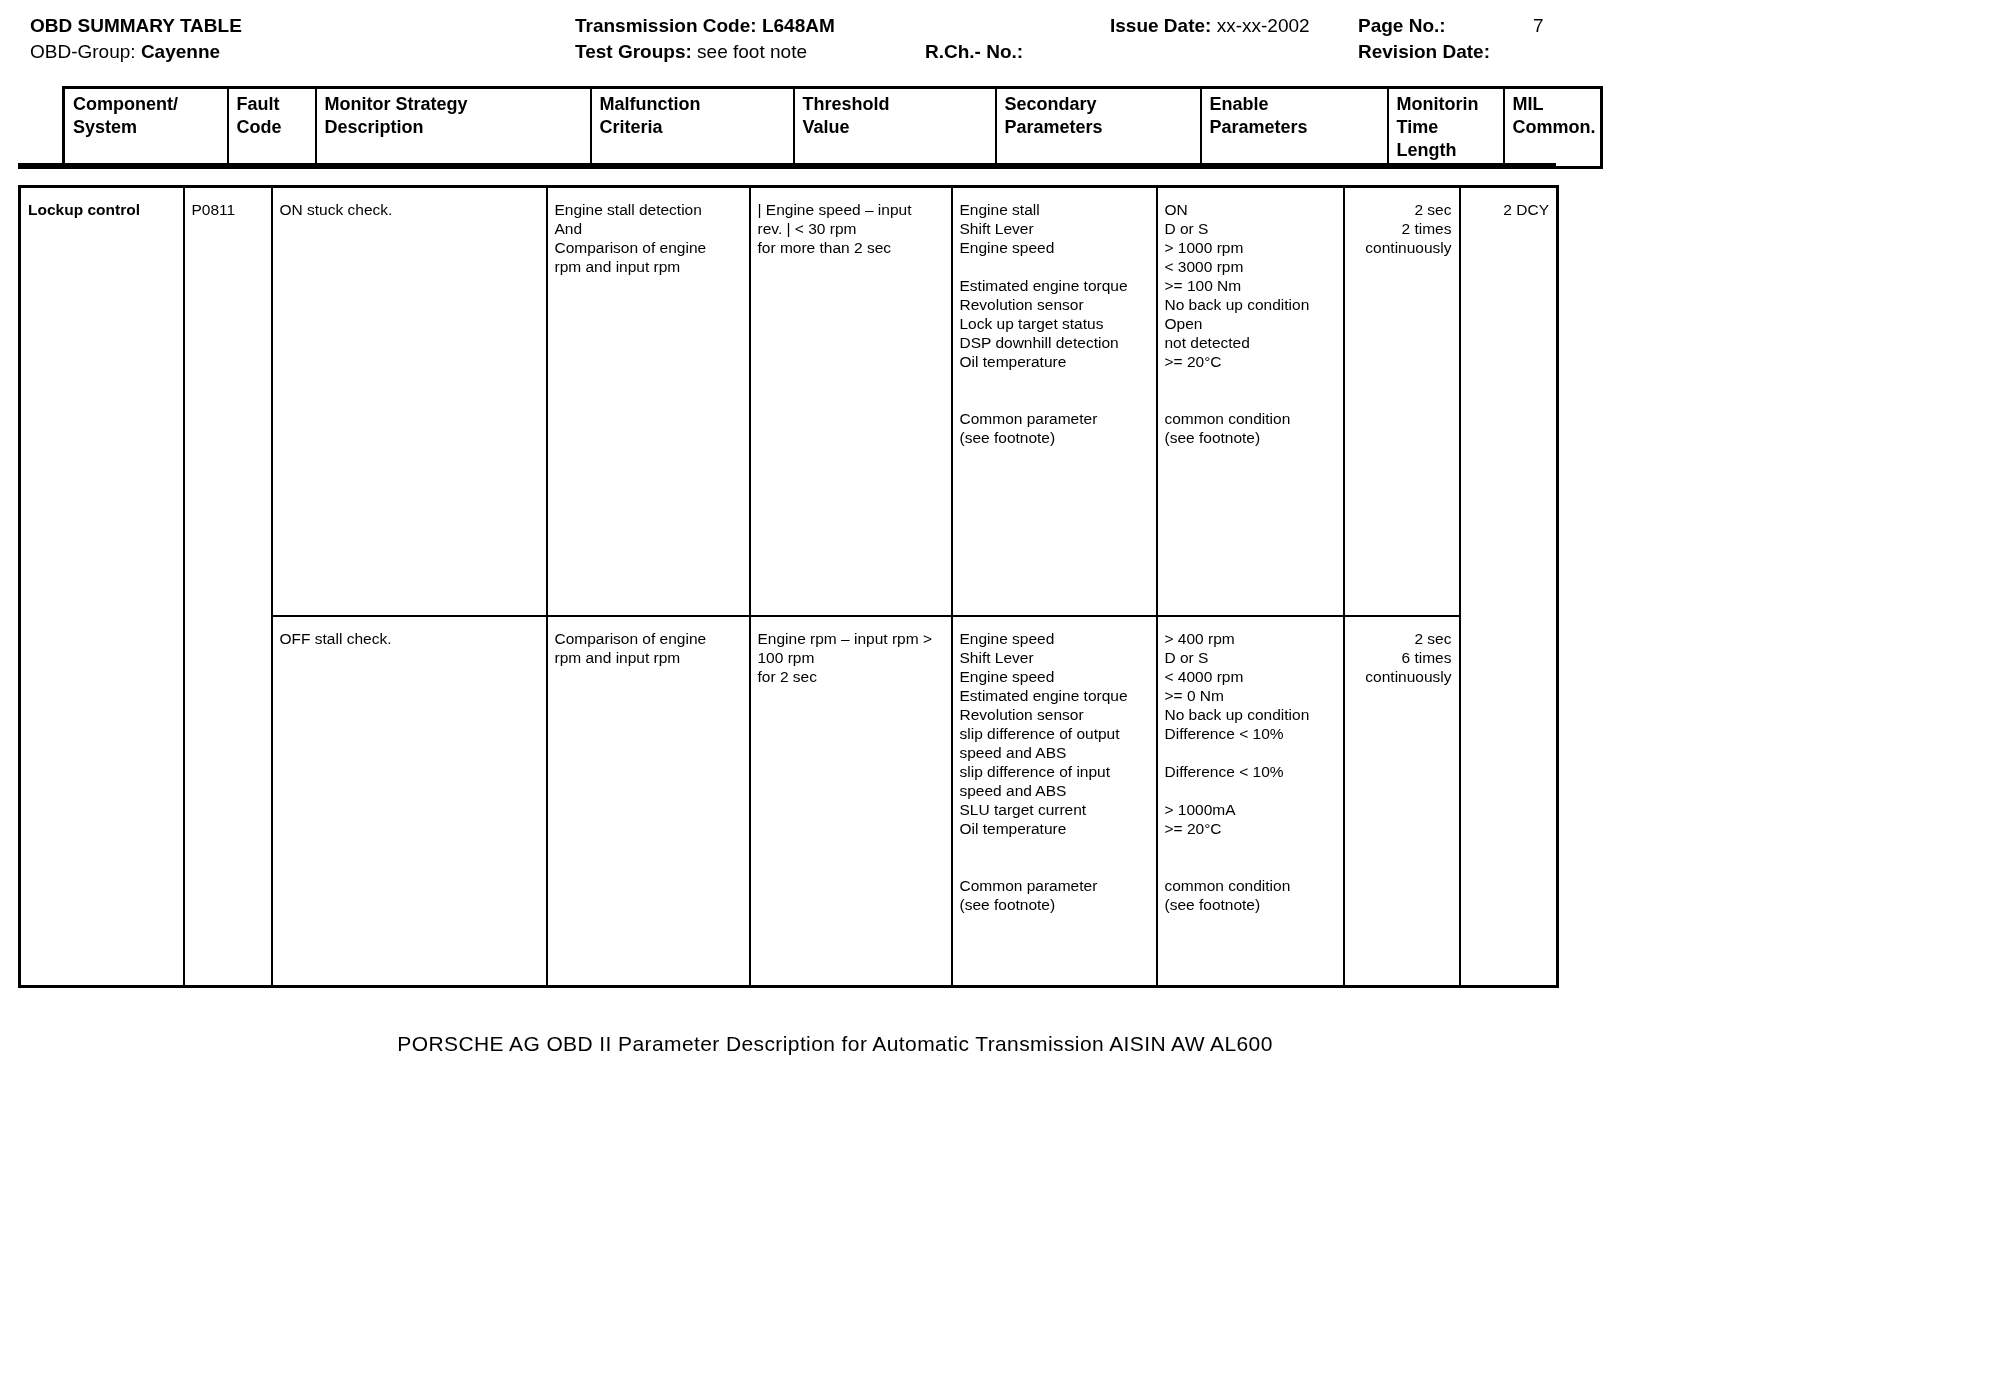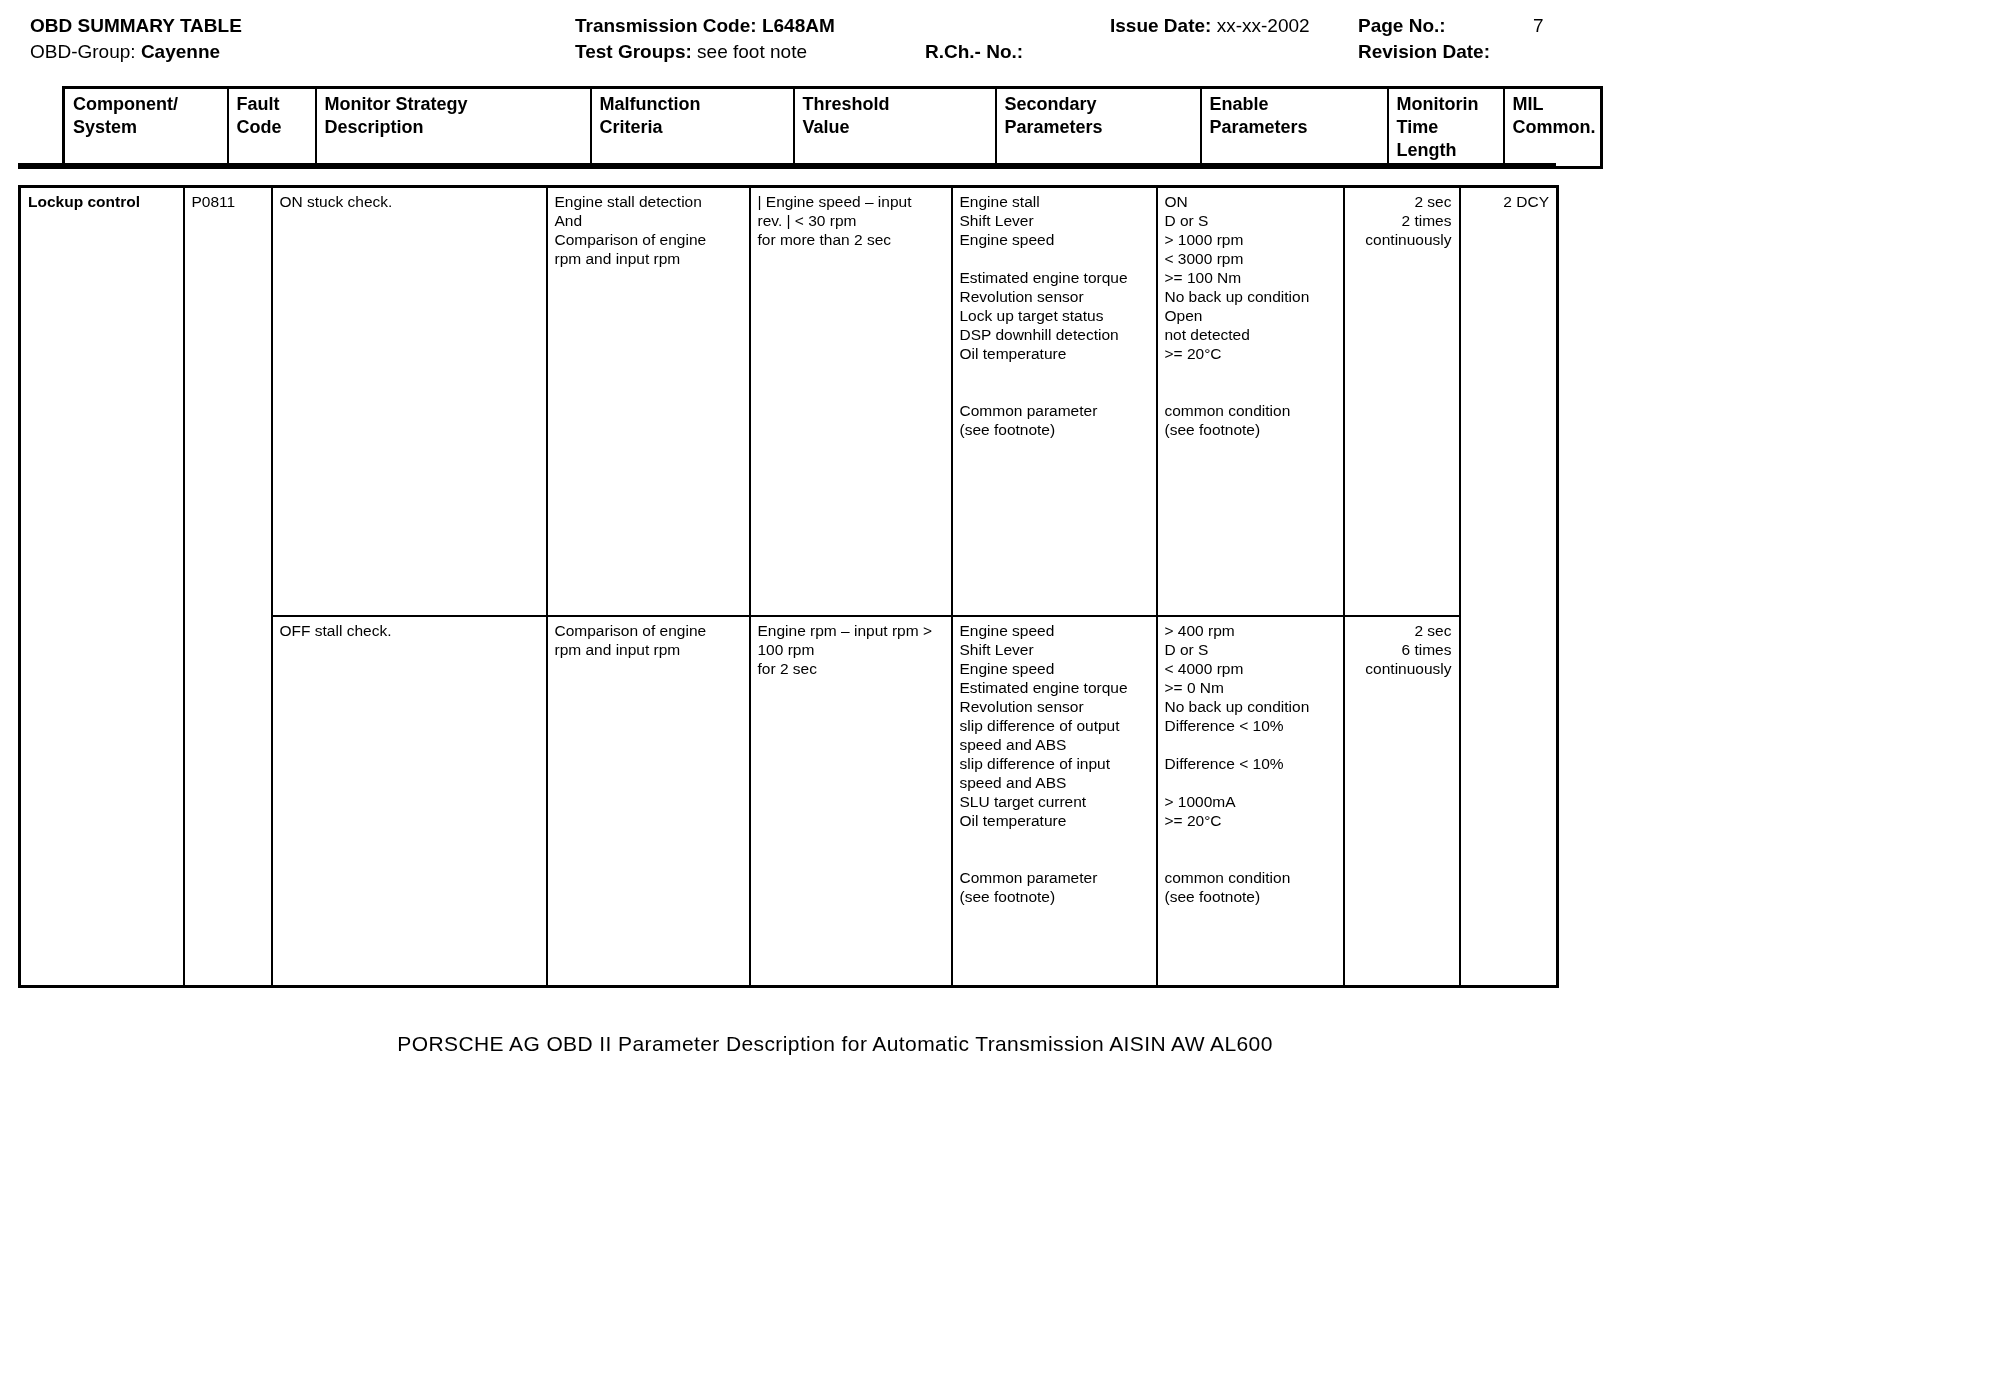--- a/index.html
+++ b/index.html
@@ -30,21 +30,21 @@
     height:74px;
   }
   .thick-bar { position:absolute; left:18px; top:163px; width:1538px; height:6px; background:#000; }
 
   .body-table { top:185px; border:3px solid #000; }
   .body-table td {
     border:2px solid #000;
     vertical-align:top;
     font-size:15.5px;
     line-height:19px;
-    padding:4px 7px;
+    padding:12px 7px;
     white-space:pre-line;
     overflow:hidden;
   }
   .row-on td { height:429px; }
   .row-off td { height:371px; }
   .right { text-align:right; }
   .bold { font-weight:bold; }
 
   .footer {
     position:absolute;

